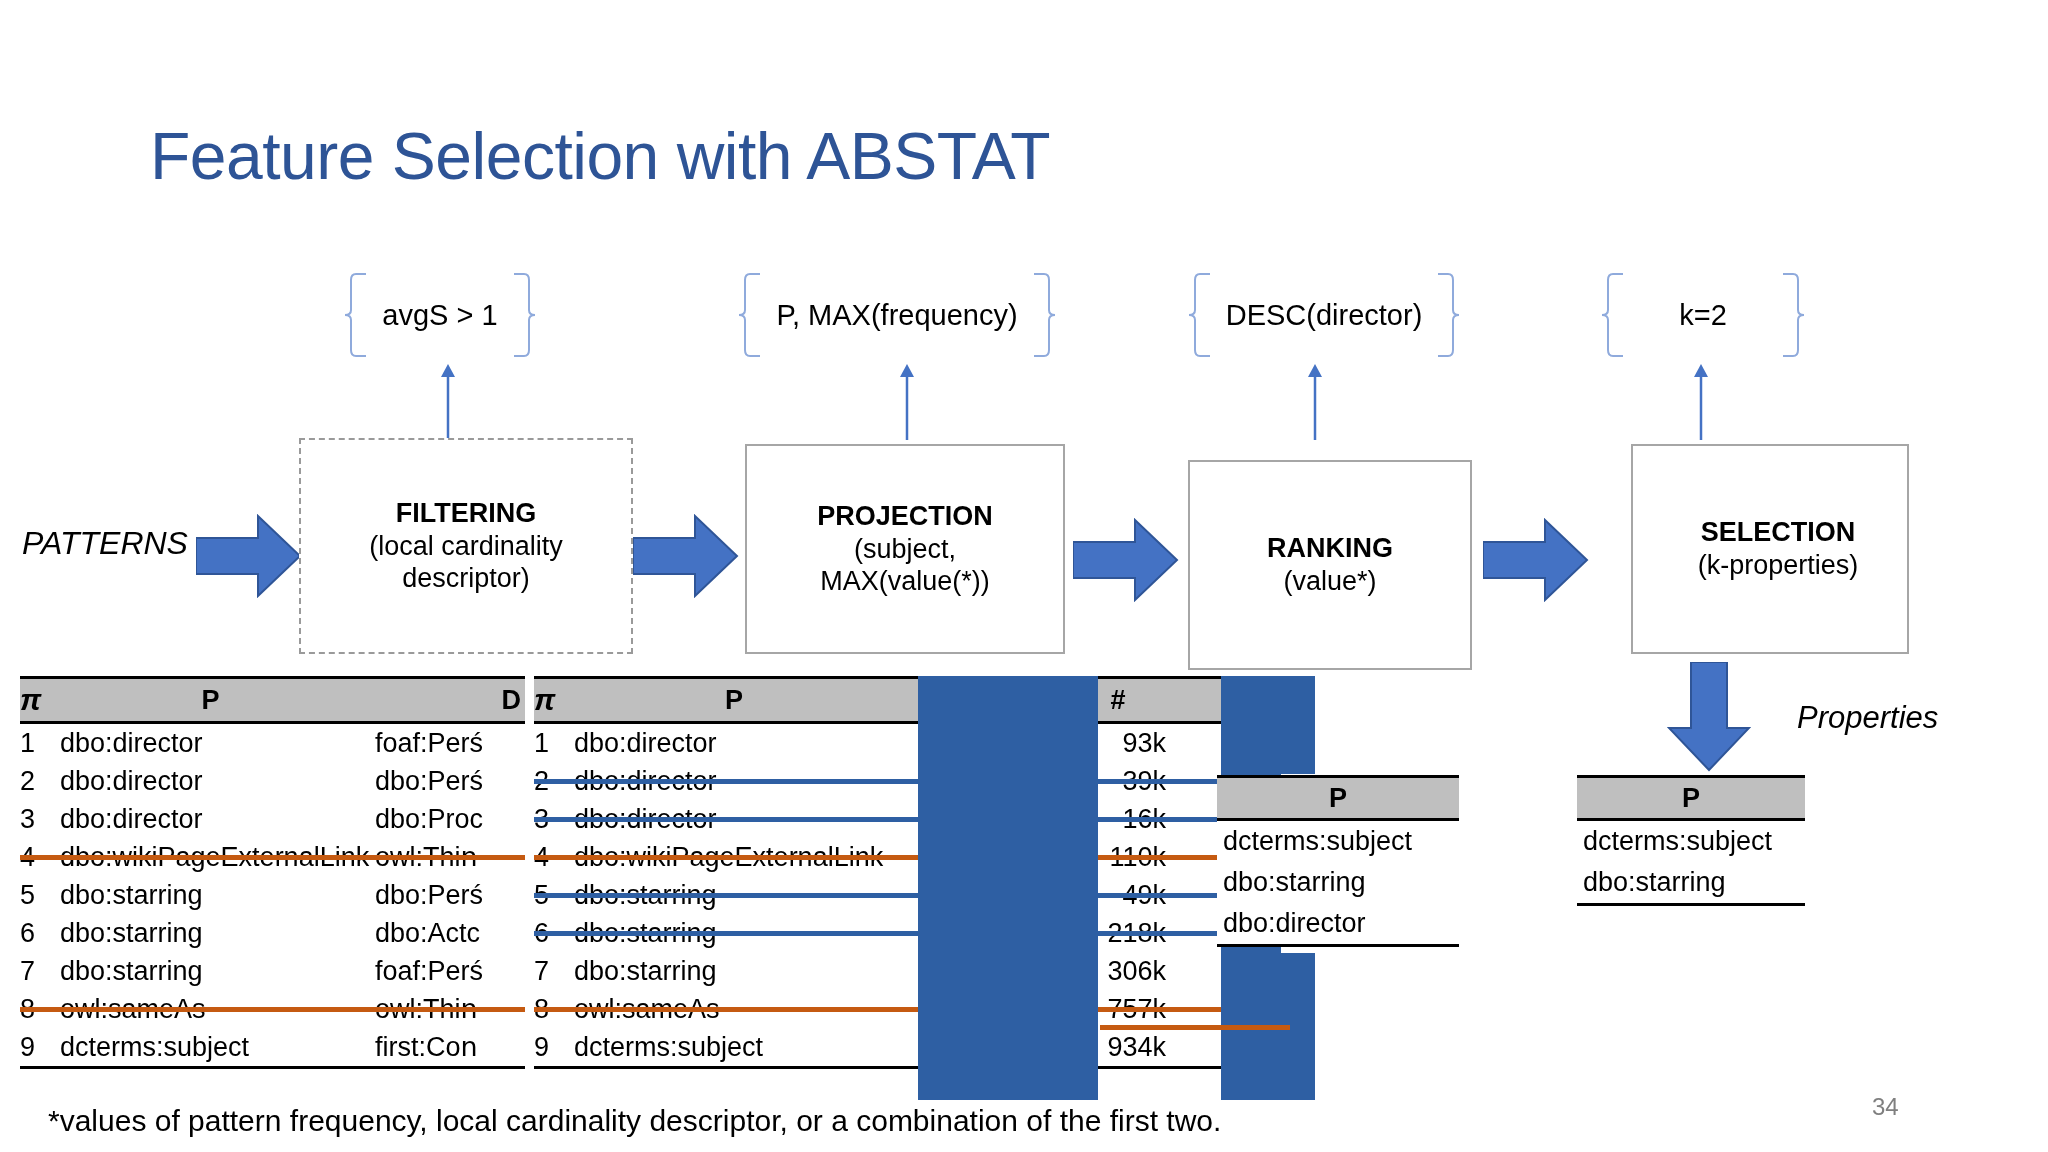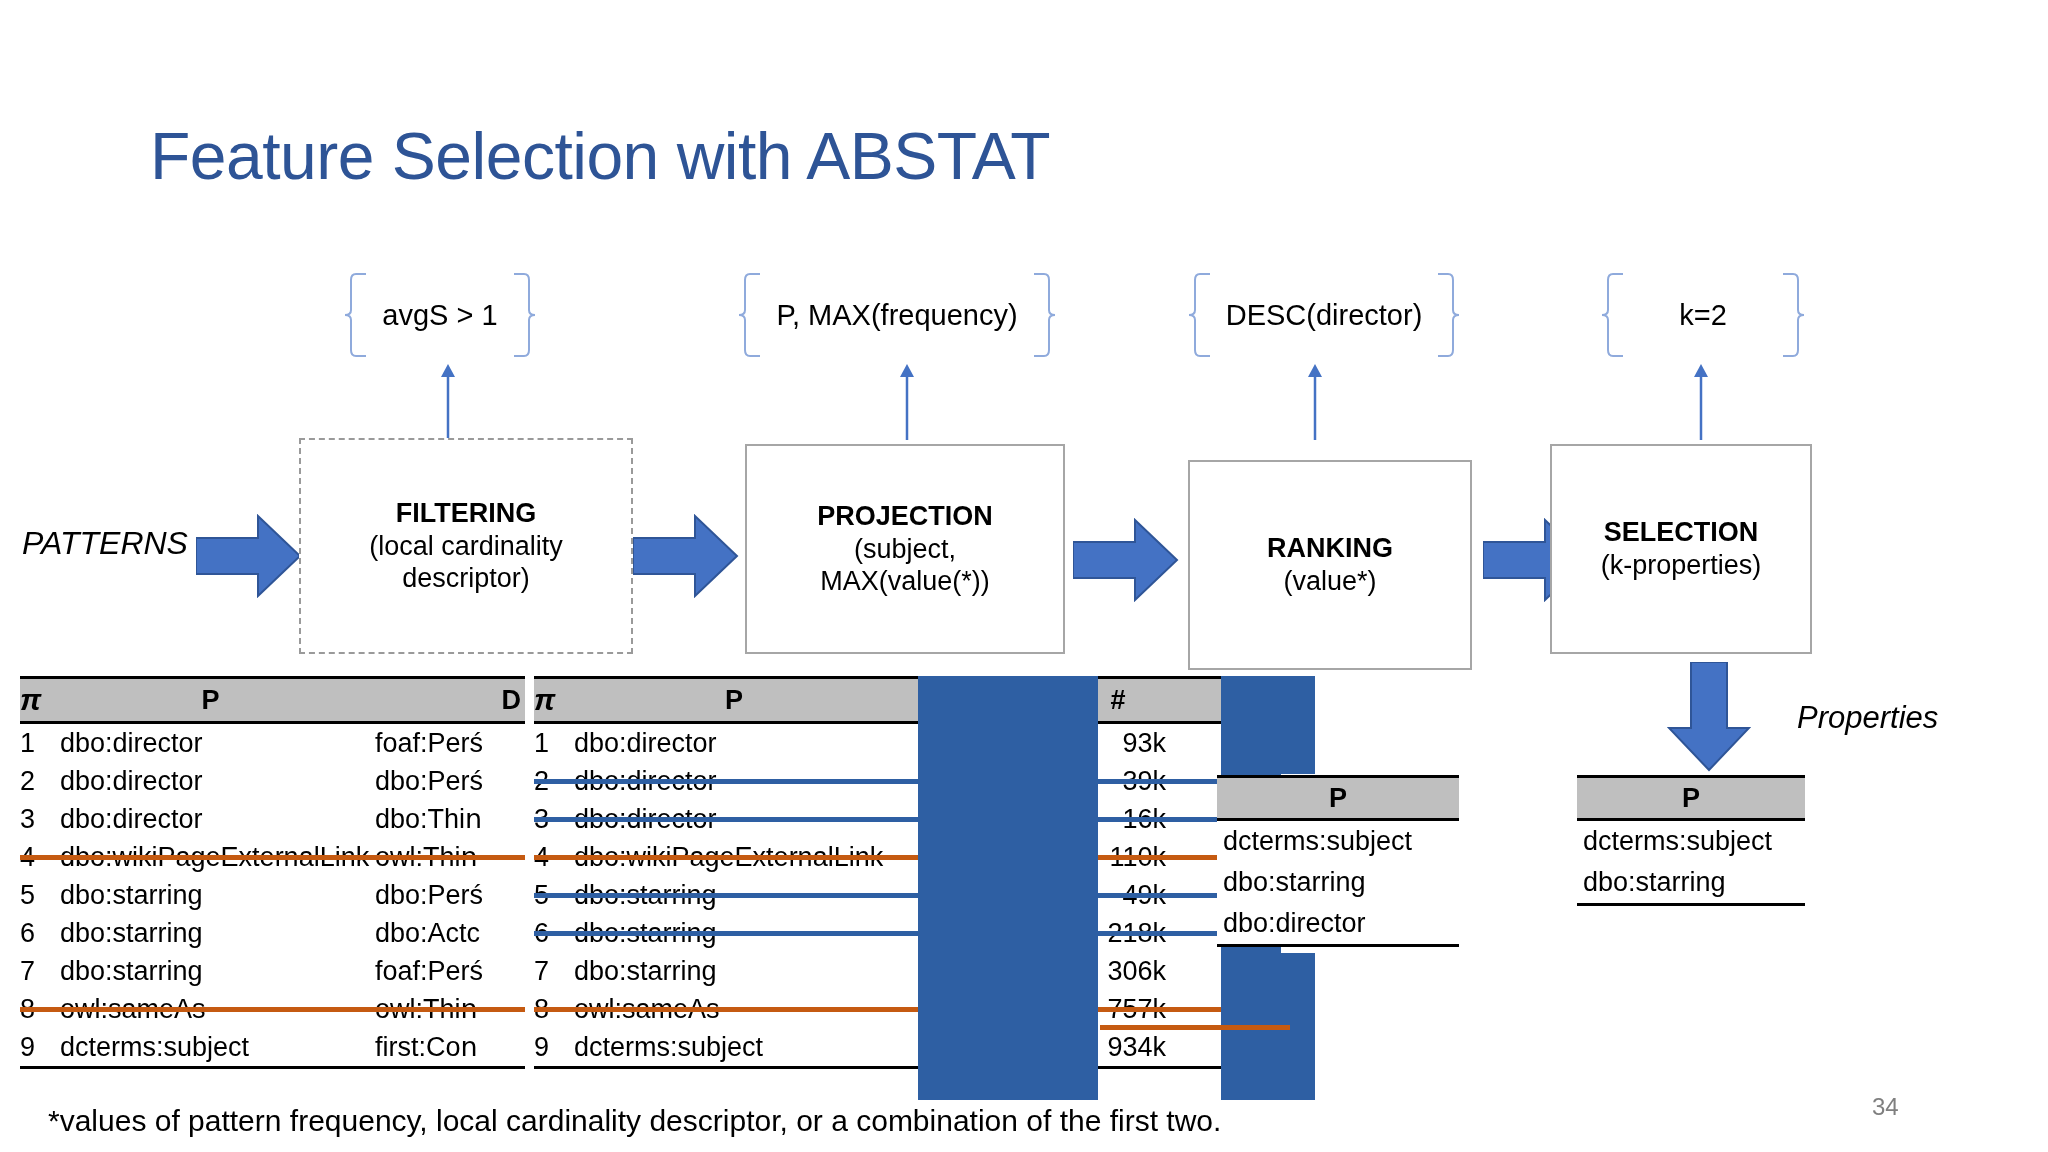--- a/index.html
+++ b/index.html
@@ -190,21 +190,21 @@
   <div class="hd">RANKING</div>
   <div class="sb">(value*)</div>
 </div>
 
 <div class="barrow" style="left:1483px;top:518px;">
   <svg width="106" height="84" viewBox="0 0 106 84">
       <path d="M0 24 H62 V2 L104 42 L62 82 V60 H0 Z" fill="#4472C4" stroke="#2F5597" stroke-width="2"></path>
     </svg>
 </div>
 
-<div class="stage solid" style="left:1550px;top:444px;width:258px;height:206px;">
+<div class="stage solid" style="left:1631px;top:444px;width:258px;height:206px;padding-left:16px;">
   <div class="hd">SELECTION</div>
   <div class="sb">(k-properties)</div>
 </div>
 
 <div class="barrow" style="left:1667px;top:662px;">
   <svg width="84" height="110" viewBox="0 0 84 110">
       <path d="M24 0 H60 V66 H82 L42 108 L2 66 H24 Z" fill="#4472C4" stroke="#2F5597" stroke-width="2"></path>
     </svg>
 </div>
 <div class="properties">Properties</div>
@@ -222,21 +222,21 @@
       <span class="cell c-d">foaf:Perś</span>
     </div>
     <div class="row" style="height:38px;">
       <span class="cell c-idx">2</span>
       <span class="cell c-p">dbo:director</span>
       <span class="cell c-d">dbo:Perś</span>
     </div>
     <div class="row" style="height:38px;">
       <span class="cell c-idx">3</span>
       <span class="cell c-p">dbo:director</span>
-      <span class="cell c-d">dbo:Thiո</span>
+      <span class="cell c-d">dbo:Proс</span>
     </div>
     <div class="row" style="height:38px;">
       <span class="cell c-idx">4</span>
       <span class="cell c-p">dbo:wikiPageExternalLink</span>
       <span class="cell c-d">owl:Thiո</span>
       <span class="strike orange" style="top:17px;"></span>
     </div>
     <div class="row" style="height:38px;">
       <span class="cell c-idx">5</span>
       <span class="cell c-p">dbo:starring</span>

